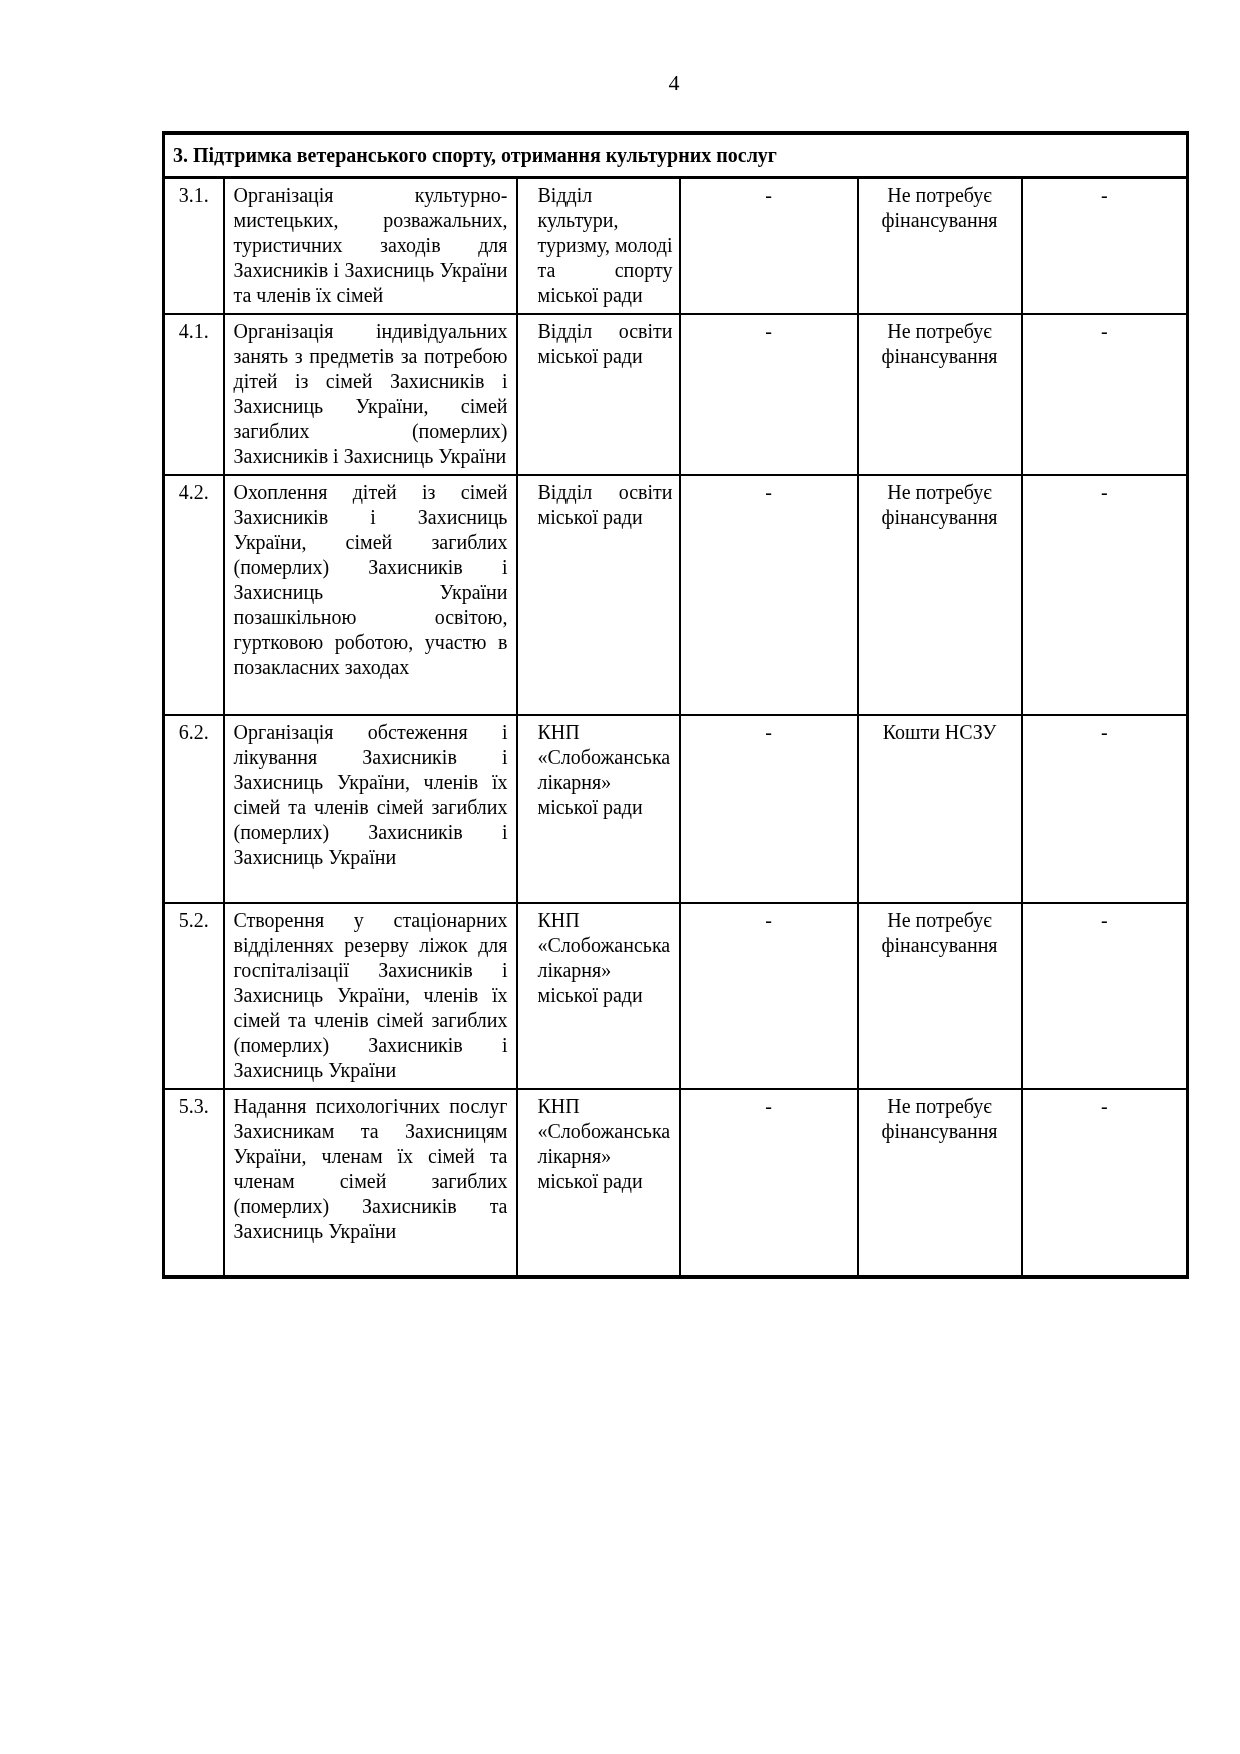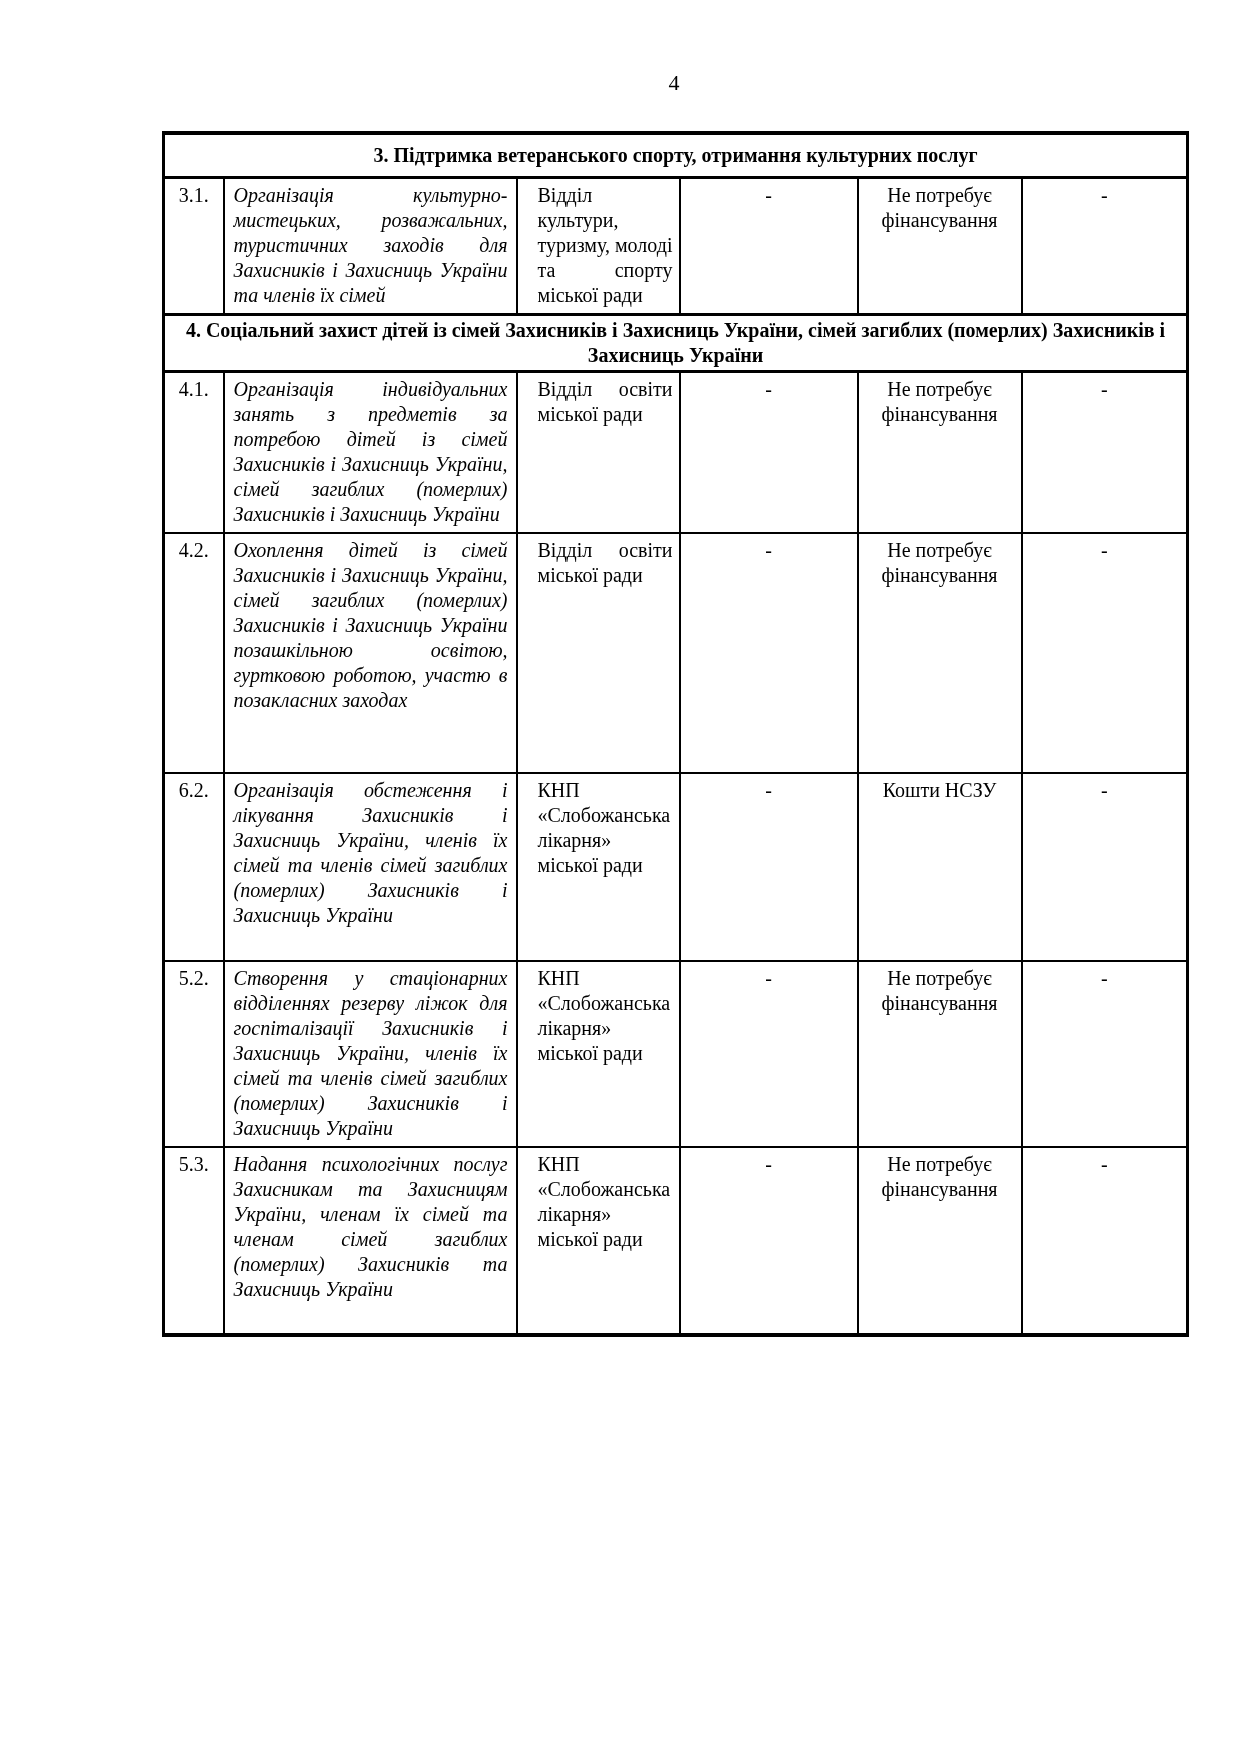--- a/index.html
+++ b/index.html
@@ -41,28 +41,28 @@
     vertical-align: top;
     font-size: 20px;
     line-height: 25px;
     overflow: hidden;
   }
 
   tr.section-row > td {
     border-top: 3px solid #000;
     border-bottom: 3px solid #000;
     font-weight: bold;
-    text-align: center;
+    text-align: left;
     vertical-align: middle;
     padding: 2px 8px;
     line-height: 25px;
   }
 
   td.num    { text-align: center;  padding-top: 4px; }
-  td.task   { text-align: justify; padding: 4px 8px 5px 9px; overflow-wrap: break-word; font-style: italic; }
+  td.task   { text-align: justify; padding: 4px 8px 5px 9px; overflow-wrap: break-word; }
   td.resp   { text-align: justify; padding: 4px 6px 4px 20px; overflow-wrap: break-word; }
   td.center { text-align: center;  padding: 4px 6px 0 6px; }
 </style>
 </head>
 <body>
 
 <div class="page">
 
   <div class="page-number">4</div>
 
@@ -84,23 +84,20 @@
       <tr style="height:120px">
         <td class="num">3.1.</td>
         <td class="task">Організація культурно-мистецьких, розважальних, туристичних заходів для Захисників і Захисниць України та членів їх сімей</td>
         <td class="resp">Відділ культури, туризму, молоді та спорту міської ради</td>
         <td class="center">-</td>
         <td class="center">Не потребує фінансування</td>
         <td class="center">-</td>
       </tr>
 
 
-      <tr class="section-row" style="height:55px">
-        <td colspan="6">4. Соціальний захист дітей із сімей Захисників і Захисниць України, сімей загиблих (померлих) Захисників і Захисниць України</td>
-      </tr>
 
       <tr style="height:134px">
         <td class="num">4.1.</td>
         <td class="task">Організація індивідуальних занять з предметів за потребою дітей із сімей Захисників і Захисниць України, сімей загиблих (померлих) Захисників і Захисниць України</td>
         <td class="resp">Відділ освіти міської ради</td>
         <td class="center">-</td>
         <td class="center">Не потребує фінансування</td>
         <td class="center">-</td>
       </tr>
 

